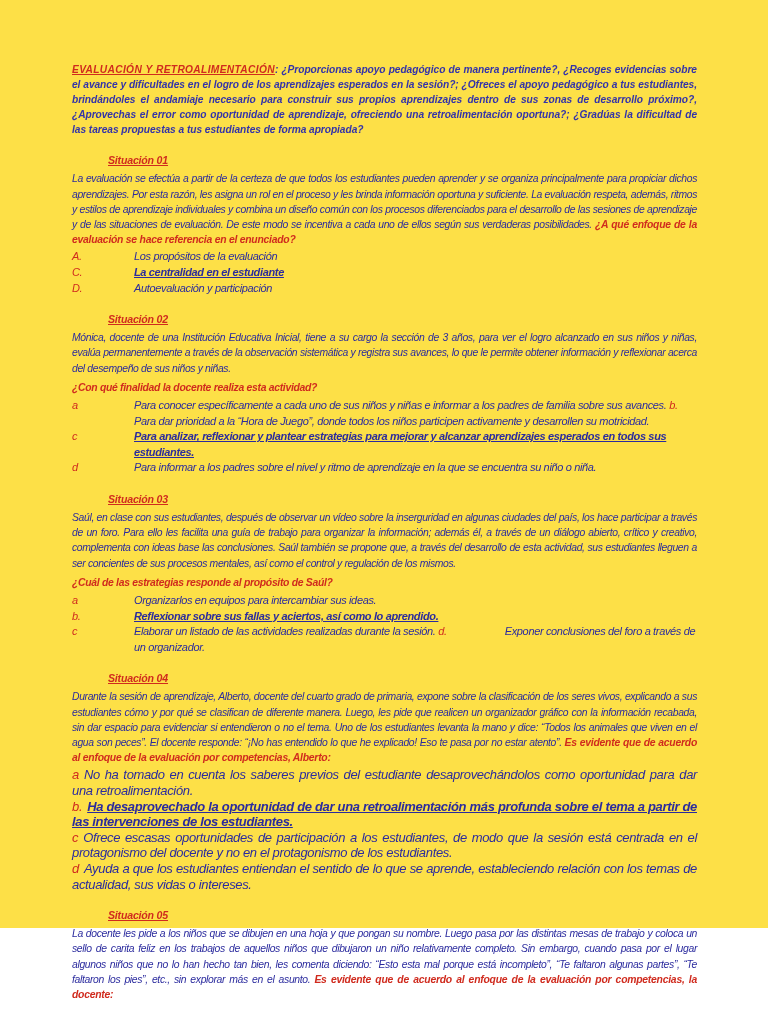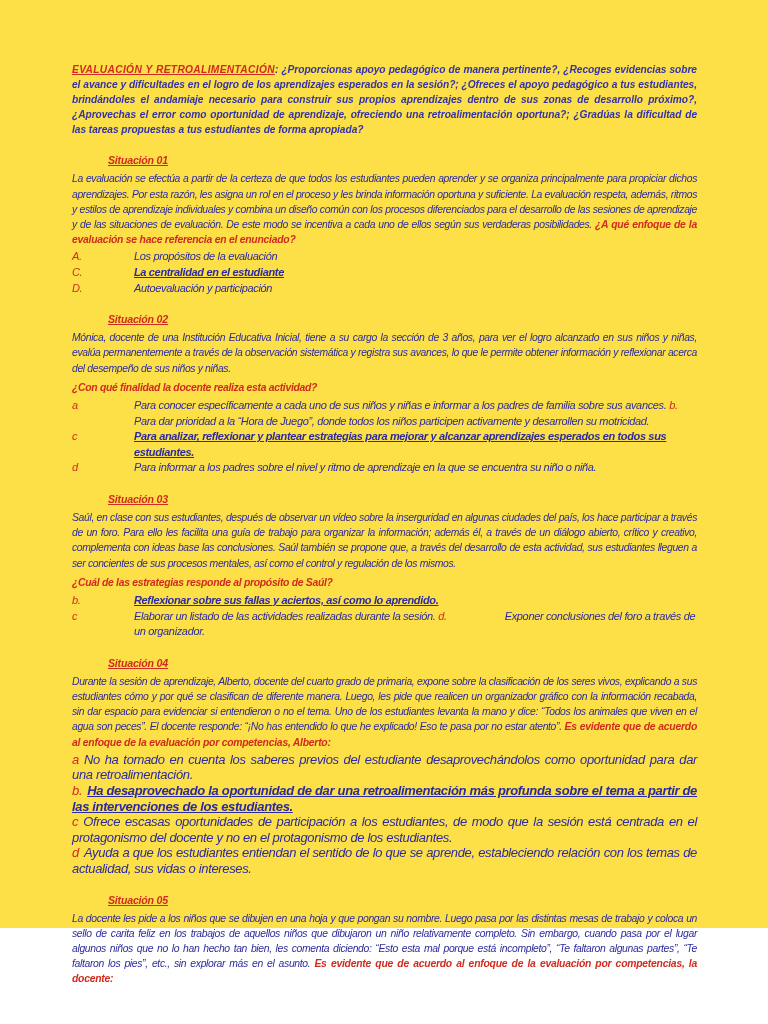--- a/index.html
+++ b/index.html
@@ -172,20 +172,21 @@
     </div>
   </div>
 
   <div class="sit">
     <div class="sit-head-wrap">
       <span class="sit-head">Situación 03</span>
     </div>
     <p class="stem">Saúl, en clase con sus estudiantes, después de observar un vídeo sobre la inserguridad en algunas ciudades del país, los hace participar a través de un foro. Para ello les facilita una guía de trabajo para organizar la información; además él, a través de un diálogo abierto, crítico y creativo, complementa con ideas base las conclusiones. Saúl también se propone que, a través del desarrollo de esta actividad, sus estudiantes lleguen a ser concientes de sus procesos mentales, así como el control y regulación de los mismos.</p>
     <p class="question">¿Cuál de las estrategias responde al propósito de Saúl?</p>
     <div class="opts">
+      <p class="opt"><span class="ltr">a</span><span class="txt">Organizarlos en equipos para intercambiar sus ideas.</span></p>
       <p class="opt"><span class="ltr">b.</span><span class="txt ans">Reflexionar sobre sus fallas y aciertos, así como lo aprendido.</span></p>
       <p class="opt wrapped"><span class="ltr">c</span><span class="txt"><span>Elaborar un listado de las actividades realizadas durante la sesión.</span> <span class="ltr-inline">d.</span><span class="gap-wide"></span><span>Exponer conclusiones del foro a través de un organizador.</span></span></p>
     </div>
   </div>
 
   <div class="sit">
     <div class="sit-head-wrap">
       <span class="sit-head">Situación 04</span>
     </div>
     <p class="stem"><span>Durante la sesión de aprendizaje, Alberto, docente del cuarto grado de primaria, expone sobre la clasificación de los seres vivos, explicando a sus estudiantes cómo y por qué se clasifican de diferente manera. Luego, les pide que realicen un organizador gráfico con la información recabada, sin dar espacio para evidenciar si entendieron o no el tema. Uno de  los estudiantes levanta la mano y dice: “Todos los animales que viven en el agua son peces”. El docente responde: “¡No has entendido lo que he explicado! Eso te pasa por no estar atento”.</span> <span class="qmark">Es evidente que de acuerdo al enfoque de la evaluación por competencias, Alberto:</span></p>

